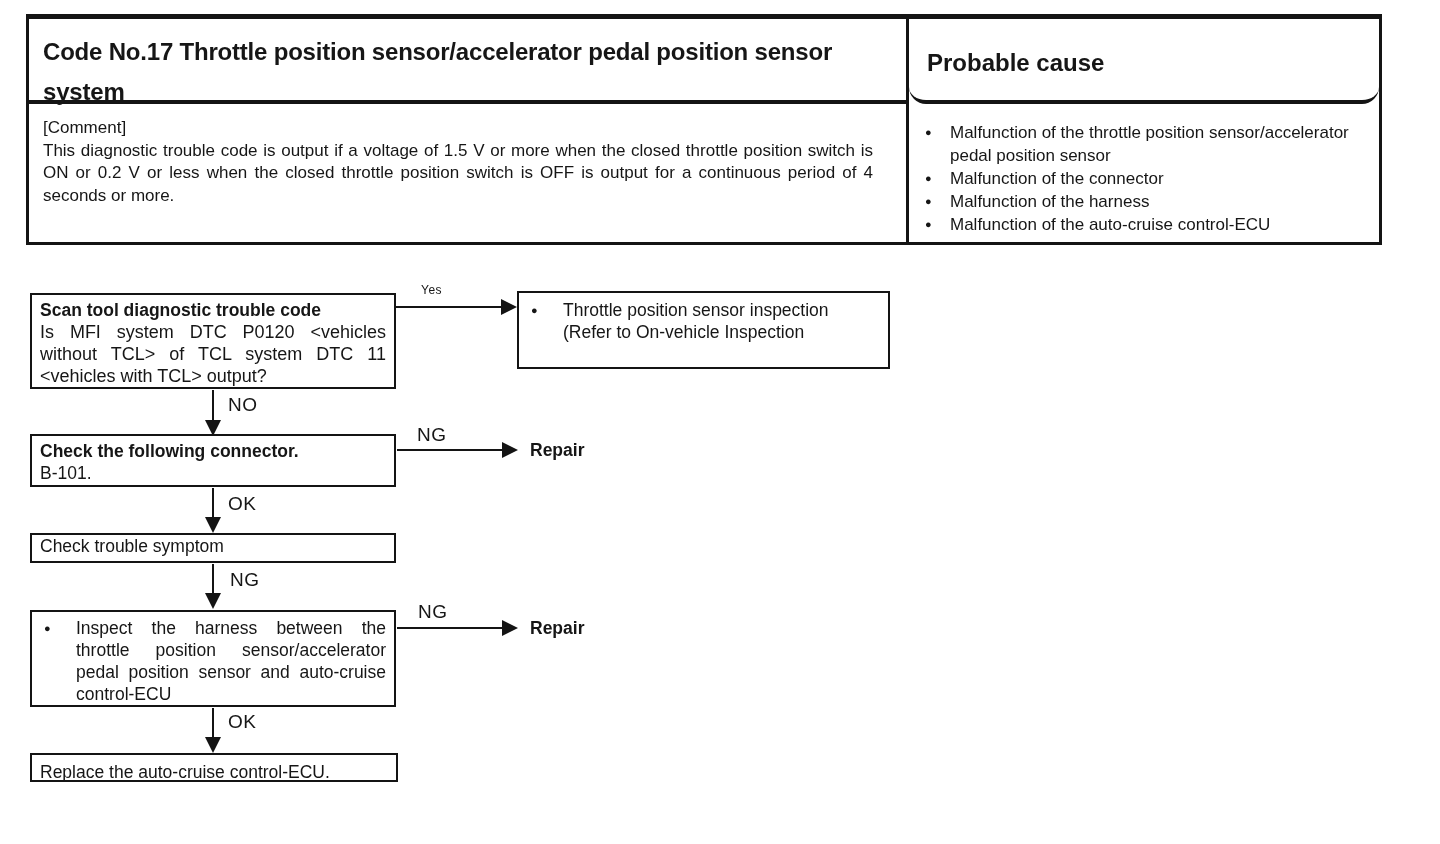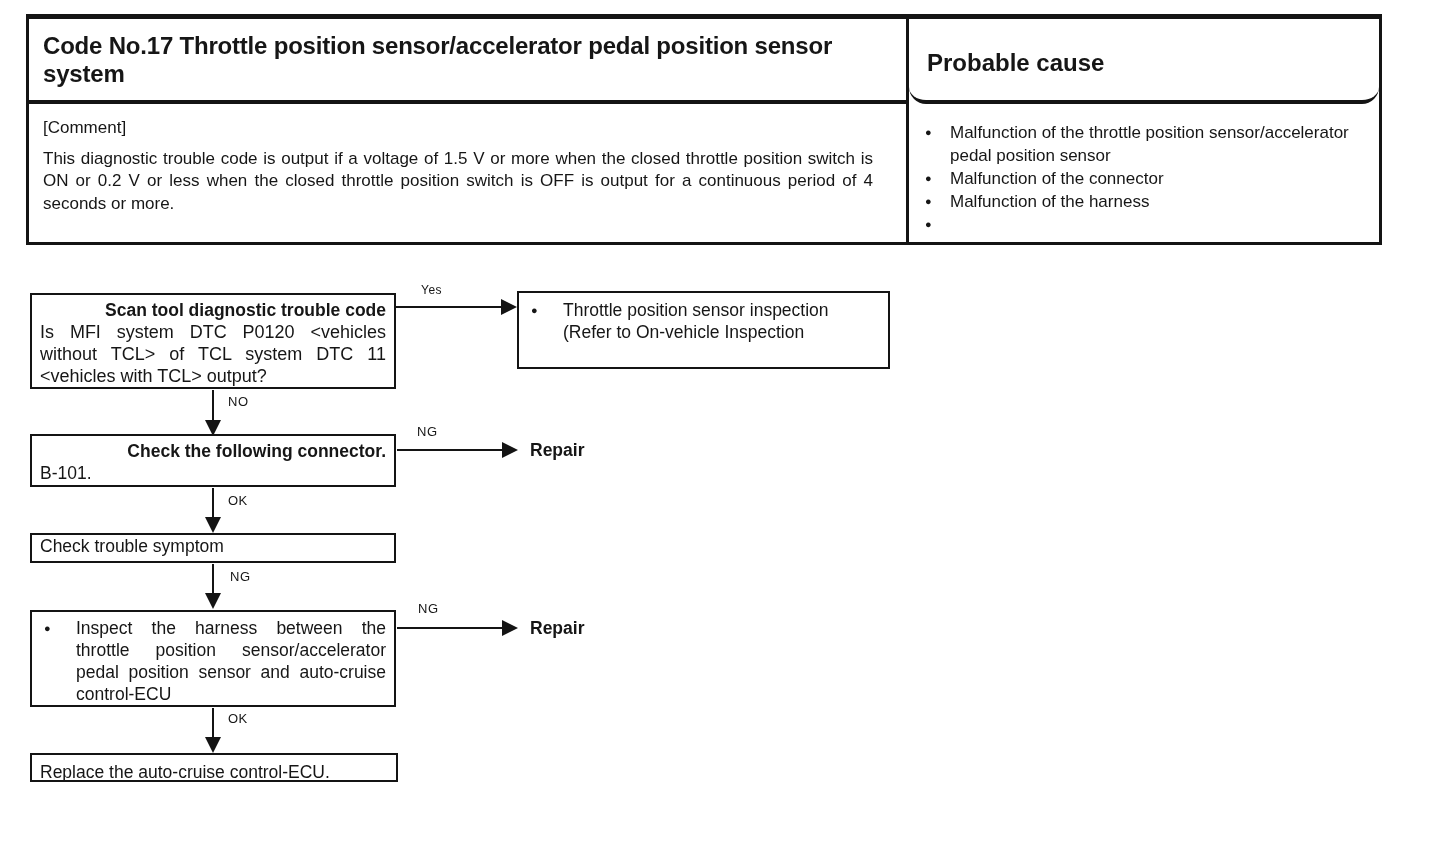--- a/index.html
+++ b/index.html
@@ -25,55 +25,55 @@
     grid-template-columns: 880px 1fr;
     grid-template-rows: 85px 1fr;
     background: #fff;
   }
   .cell { box-sizing: border-box; }
   .title-cell {
     border-right: 3px solid #141414;
     border-bottom: 4px solid #141414;
     padding: 13px 12px 0 14px;
     font-size: 24px; font-weight: bold;
-    line-height: 28px; letter-spacing: -0.2px;
+    line-height: 40px; letter-spacing: -0.2px;
   }
   .pc-cell {
     border-bottom: 4px solid #141414;
     padding: 30px 0 0 18px;
     font-size: 24px; font-weight: bold; border-radius: 17px;
   }
   .comment-cell {
     border-right: 3px solid #141414;
     padding: 13px 10px 0 14px;
     font-size: 17px; line-height: 22.5px;
   }
-  .comment-body { width: 830px; text-align: justify; margin-top: 8px; }
+  .comment-body { width: 830px; text-align: justify; }
   .causes-cell { padding: 17px 6px 0 16px; font-size: 17px; line-height: 23px; }
   .cause-row { display: flex; gap: 15px; }
   .cause-row .bullet { flex: 0 0 10px; font-size: 11px; line-height: 23px; }
   .cause-text { max-width: 420px; }
 
   
   .fbox {
     position: absolute;
     border: 2px solid #141414;
     background: #fff;
     box-sizing: border-box;
     font-size: 17.5px;
     line-height: 22px;
   }
-  .fbox .b-title { font-weight: bold; text-align: right; }
+  .fbox .b-title { font-weight: bold; }
   .justify { text-align: justify; }
   .bullet-row { display: flex; gap: 22px; }
   .bullet-row .bullet { flex: 0 0 10px; font-size: 11px; line-height: 22px; padding-left: 4px; }
 
   .flow-label {
     position: absolute;
-    font-size: 13px;
+    font-size: 19px;
     letter-spacing: 0.5px;
     background: transparent;
   }
   .yes-label { font-size: 12px; }
   .repair-label { position: absolute; font-size: 17.5px; font-weight: bold; }
 
   .hline { position: absolute; height: 2px; background: #141414; }
   .vline { position: absolute; width: 2px; background: #141414; }
   .arr-r {
     position: absolute; width: 0; height: 0;
@@ -108,20 +108,21 @@
       <div class="cause-row">
         <span class="bullet">●</span>
         <span class="cause-text">Malfunction of the connector</span>
       </div>
       <div class="cause-row">
         <span class="bullet">●</span>
         <span class="cause-text">Malfunction of the harness</span>
       </div>
       <div class="cause-row">
         <span class="bullet">●</span>
+        <span class="cause-text">Malfunction of the auto-cruise control-ECU</span>
       </div>
     </div>
   </div>
 
   <div class="fbox" style="left:30px; top:293px; width:366px; height:96px; padding:4px 8px;">
     <div class="b-title">Scan tool diagnostic trouble code</div>
     <div class="justify" style="font-size:18px;">Is MFI system DTC P0120 &lt;vehicles without TCL&gt; of TCL system DTC 11 &lt;vehicles with TCL&gt; output?</div>
   </div>
 
   <div class="flow-label yes-label" style="left:421px; top:283px;">Yes</div>

